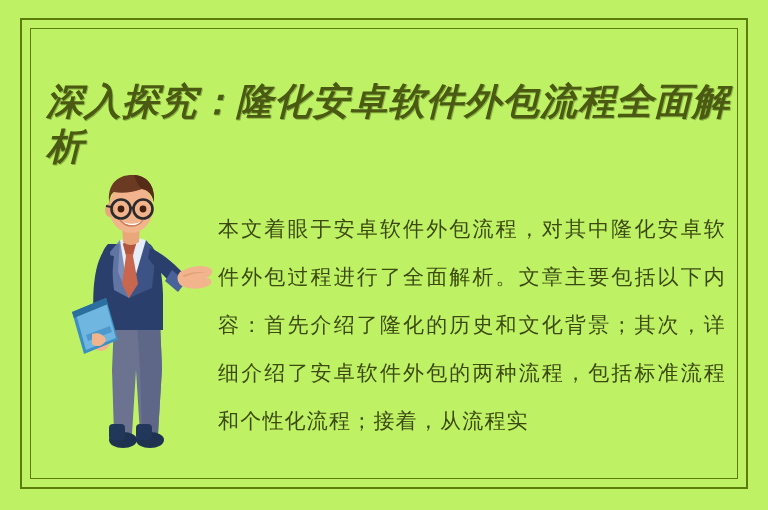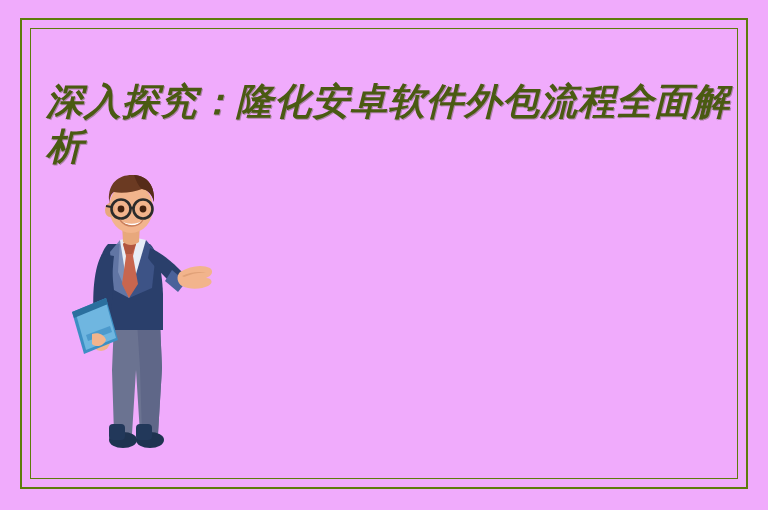--- a/index.html
+++ b/index.html
@@ -11,21 +11,21 @@
     height: 510px;
     overflow: hidden;
     font-family: "Liberation Sans", sans-serif;
   }
 
   
   #poster {
     position: relative;
     width: 768px;
     height: 510px;
-    background: #f0abfc;
+    background: #bef264;
     overflow: hidden;
   }
 
   
   .frame-outer {
     position: absolute;
     left: 20px;
     top: 18px;
     width: 728px;
     height: 471px;
@@ -149,14 +149,15 @@
       <line x1="49.5" y1="35" x2="44" y2="34" stroke="#2b2b2b" stroke-width="2.2"></line>
 
       <circle cx="59" cy="37" r="3.4" fill="#43210f"></circle>
       <circle cx="81" cy="37" r="3.4" fill="#43210f"></circle>
 
       <path d="M58 48 C64 55 76 55 81 48 C76 53 63 53 58 48 Z" fill="#ffffff"></path>
       <path d="M58 48 C64 56 76 56 81 48" fill="none" stroke="#c97f5c" stroke-width="1.4"></path>
     </svg>
   </div>
 
+  <p class="body-copy">本文着眼于安卓软件外包流程，对其中隆化安卓软件外包过程进行了全面解析。文章主要包括以下内容：首先介绍了隆化的历史和文化背景；其次，详细介绍了安卓软件外包的两种流程，包括标准流程和个性化流程；接着，从流程实</p>
 
 </div>
 
 </body></html>

